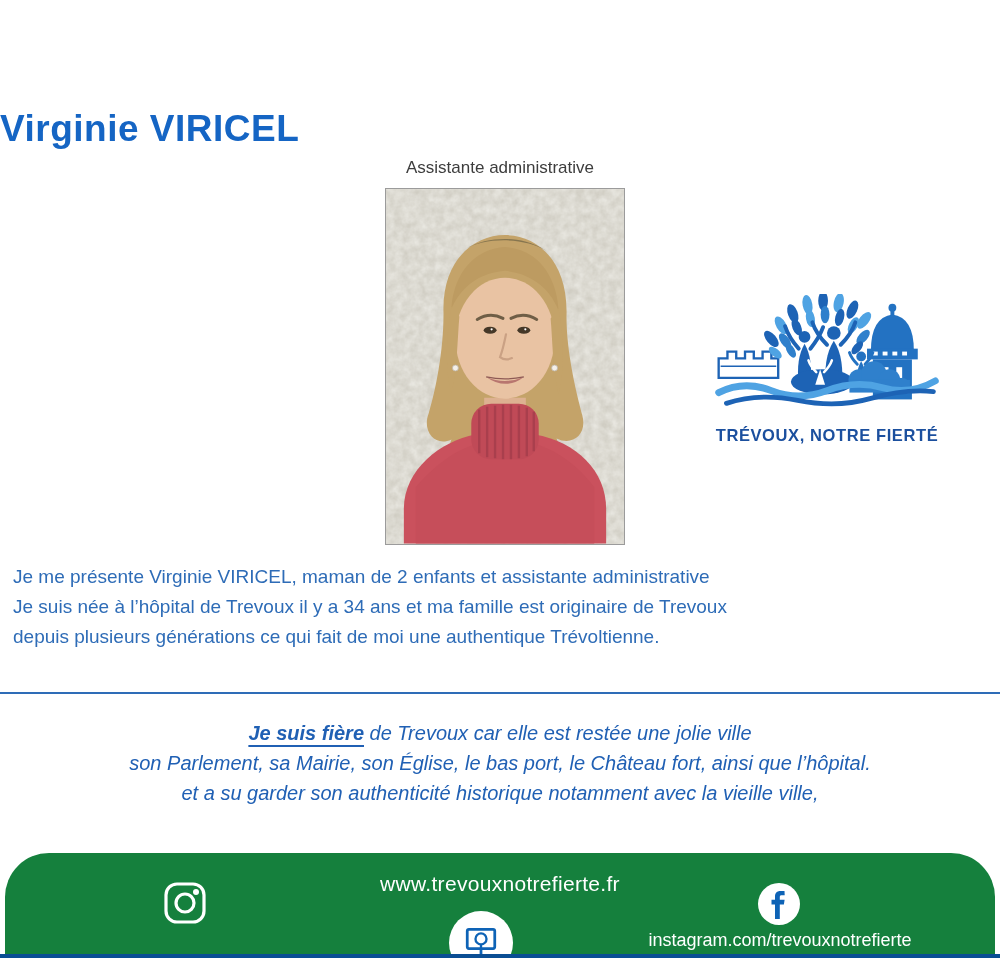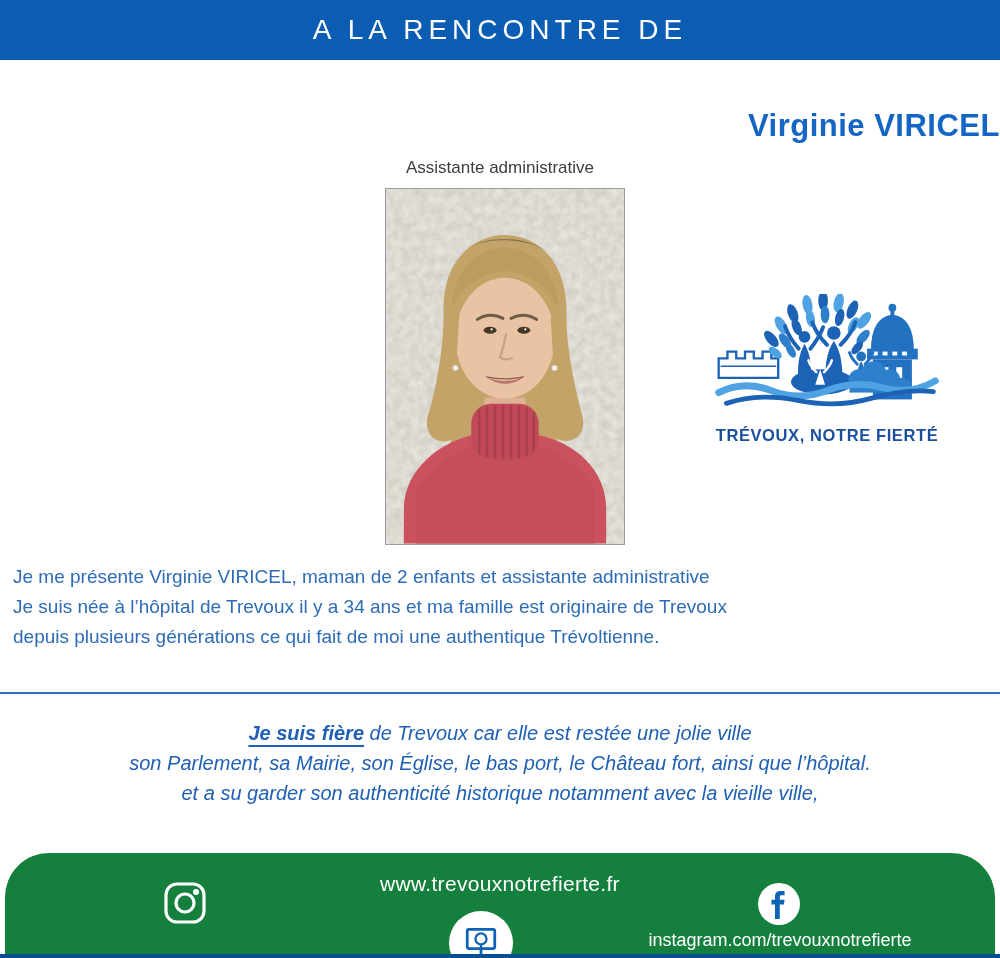--- a/index.html
+++ b/index.html
@@ -10,22 +10,22 @@
   
   .banner{
     position:absolute;top:0;left:0;width:100%;height:60px;
     background:#0b5db3;display:flex;align-items:center;justify-content:center;
   }
   .banner-title{
     color:#ffffff;font-size:28px;font-weight:500;letter-spacing:5px;
   }
   
   .profile-name{
-    position:absolute;top:108px;left:0;width:100%;text-align:right;
-    color:#1565c4;font-size:31px;font-weight:800;letter-spacing:.5px;margin:0;
+    position:absolute;top:108px;left:0;width:100%;text-align:left;
+    color:#1565c4;font-size:37px;font-weight:800;letter-spacing:.5px;margin:0;
   }
   .profile-role{
     position:absolute;top:158px;left:0;width:100%;text-align:center;
     color:#3d3d3d;font-size:17px;font-weight:500;
   }
   
   .portrait{
     position:absolute;left:385px;top:188px;width:240px;height:357px;
     border:1px solid #9b9b9b;box-sizing:border-box;overflow:hidden;background:#d3d0c6;
   }
@@ -84,23 +84,20 @@
   }
   .bottom-strip{
     position:absolute;left:0;bottom:0;width:100%;height:4px;background:#0a4e94;z-index:5;
   }
 </style>
 </head>
 <body>
 
 <div class="page">
 
-  <header class="banner">
-    <div class="banner-title">A LA RENCONTRE DE</div>
-  </header>
 
   <h1 class="profile-name">Virginie VIRICEL</h1>
   <div class="profile-role">Assistante administrative</div>
 
   <div class="portrait">
     <svg width="238" height="355" viewBox="0 0 240 357" xmlns="http://www.w3.org/2000/svg">
       <defs>
         <filter id="stucco" x="0" y="0" width="100%" height="100%">
           <feTurbulence type="fractalNoise" baseFrequency="0.12" numOctaves="3" seed="7"></feTurbulence>
           <feColorMatrix type="matrix" values="0 0 0 0 1  0 0 0 0 1  0 0 0 0 0.97  0 0 0 1.1 -0.1"></feColorMatrix>

